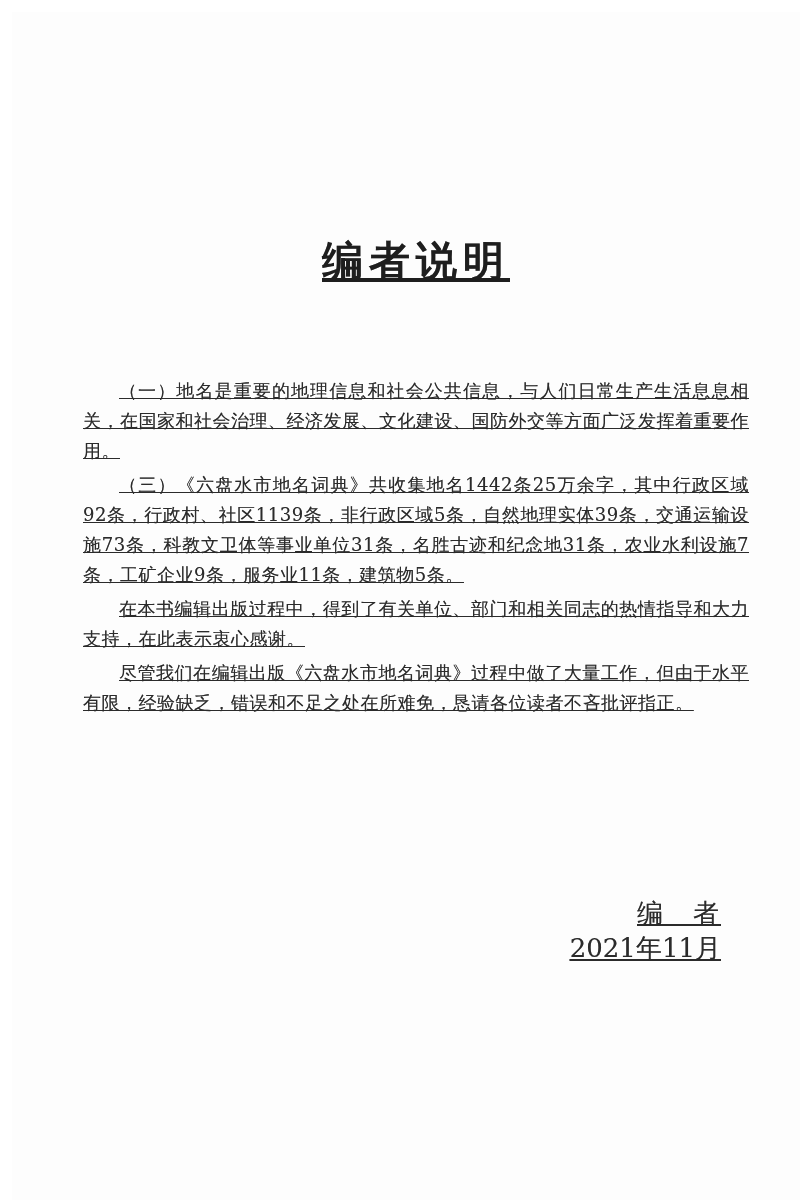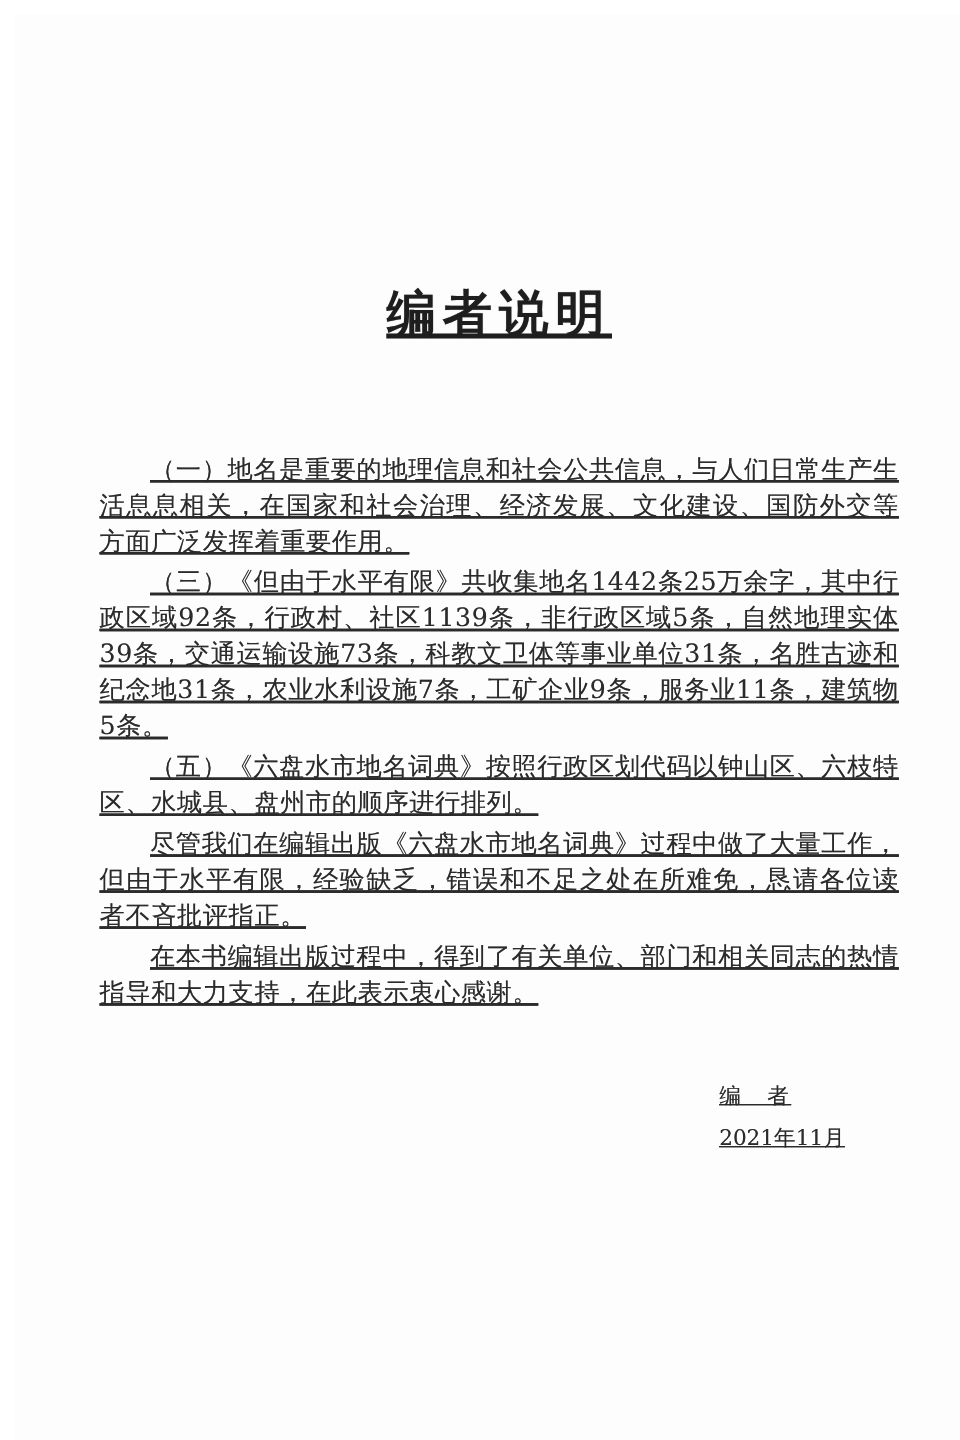--- a/index.html
+++ b/index.html
@@ -33,53 +33,52 @@
     
     text-shadow: 0 0 0.6px rgba(30,30,30,0.55);
   }
   .doc-body {
     position: absolute;
     top: 356px;
     left: 63px;
     width: 674px;
   }
   .doc-body p {
-    font-size: 21px;
+    font-size: 18px;
     line-height: 30px;
     text-align: justify;
     text-indent: 2em;
     letter-spacing: 0.5px;
     color: var(--ink);
     text-shadow: 0 0 0.5px rgba(43,43,43,0.5);
   }
   .signature {
     position: absolute;
     top: 878px;
-    right: 100px;
-    text-align: left;
-    font-size: 18px;
+    right: 83px;
+    text-align: right;
+    font-size: 26px;
     line-height: 31px;
     color: var(--ink);
     text-shadow: 0 0 0.5px rgba(43,43,43,0.5);
   }
   .signature .author { letter-spacing: 2px; }
 </style>
 </head>
 <body>
 
 <div class="page">
 
   <h1 class="doc-title">编者说明</h1>
 
   <div class="doc-body">
     <p>（一）地名是重要的地理信息和社会公共信息，与人们日常生产生活息息相关，在国家和社会治理、经济发展、文化建设、国防外交等方面广泛发挥着重要作用。</p>
-    <p>（三）《但由于水平有限》共收集地名1442条25万余字，其中行政区域92条，行政村、社区1139条，非行政区域5条，自然地理实体39条，交通运输设施73条，科教文卫体等事业单位31条，名胜古迹和纪念地31条，农业水利设施7条，工矿企业9条，服务业11条，建筑物5条。</p>
-    <p>（五）《六盘水市地名词典》按照行政区划代码以钟山区、六枝特区、水城县、盘州市的顺序进行排列。</p>
+    <p>（三）《六盘水市地名词典》共收集地名1442条25万余字，其中行政区域92条，行政村、社区1139条，非行政区域5条，自然地理实体39条，交通运输设施73条，科教文卫体等事业单位31条，名胜古迹和纪念地31条，农业水利设施7条，工矿企业9条，服务业11条，建筑物5条。</p>
+    <p>在本书编辑出版过程中，得到了有关单位、部门和相关同志的热情指导和大力支持，在此表示衷心感谢。</p>
     <p>尽管我们在编辑出版《六盘水市地名词典》过程中做了大量工作，但由于水平有限，经验缺乏，错误和不足之处在所难免，恳请各位读者不吝批评指正。</p>
-    <p>在本书编辑出版过程中，得到了有关单位、部门和相关同志的热情指导和大力支持，在此表示衷心感谢。</p>
   </div>
 
   <div class="signature">
     <div class="author">编　者</div>
     <div class="date">2021年11月</div>
   </div>
 
 </div>
 
 </body></html>

